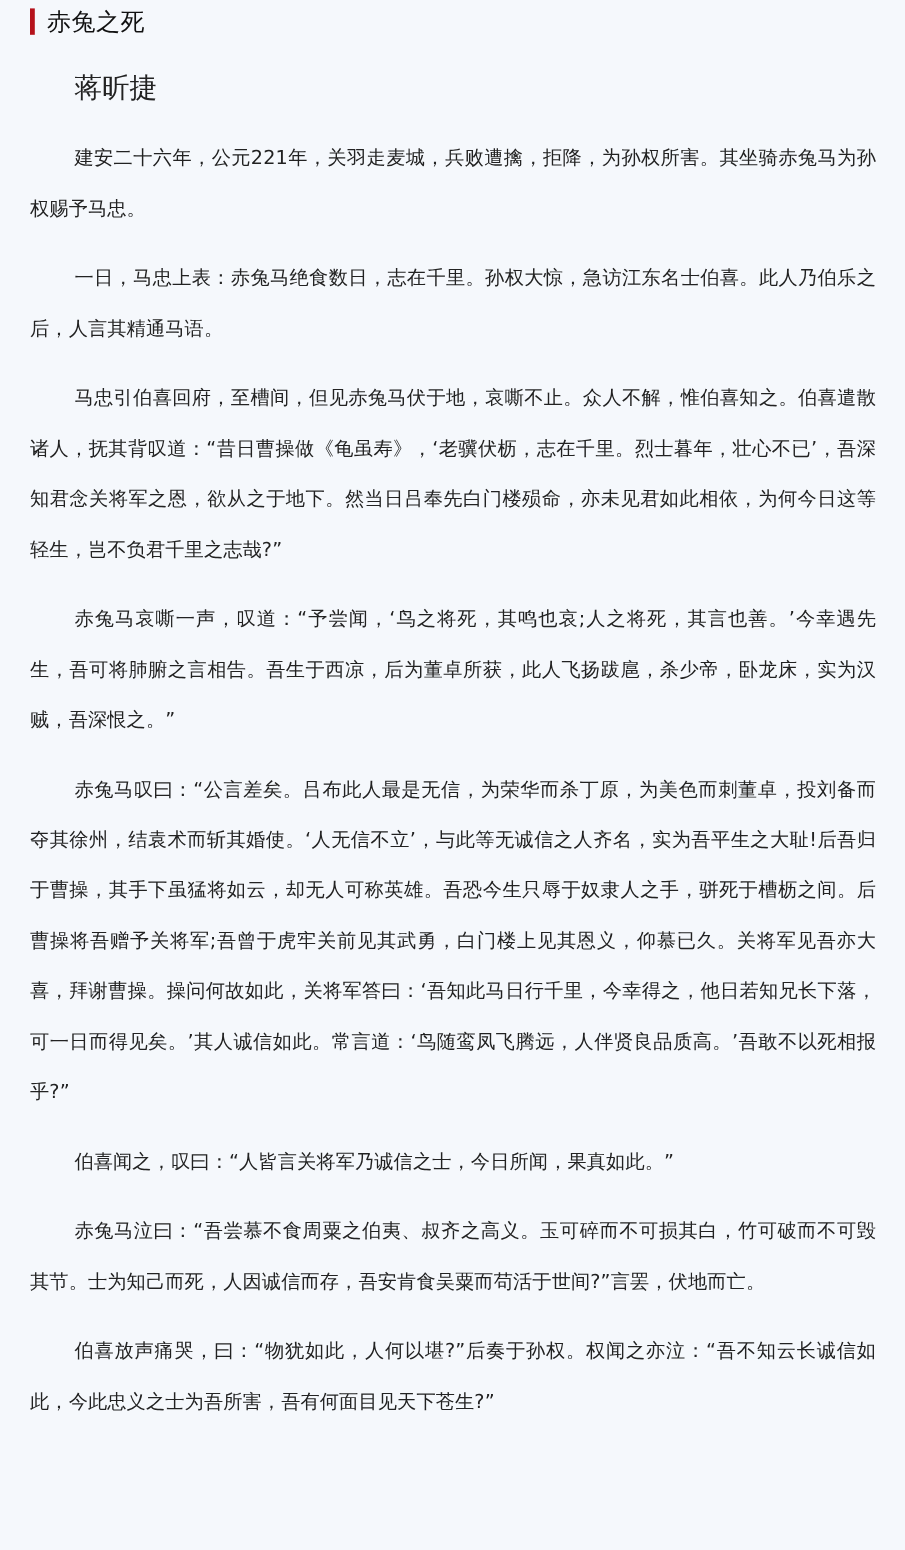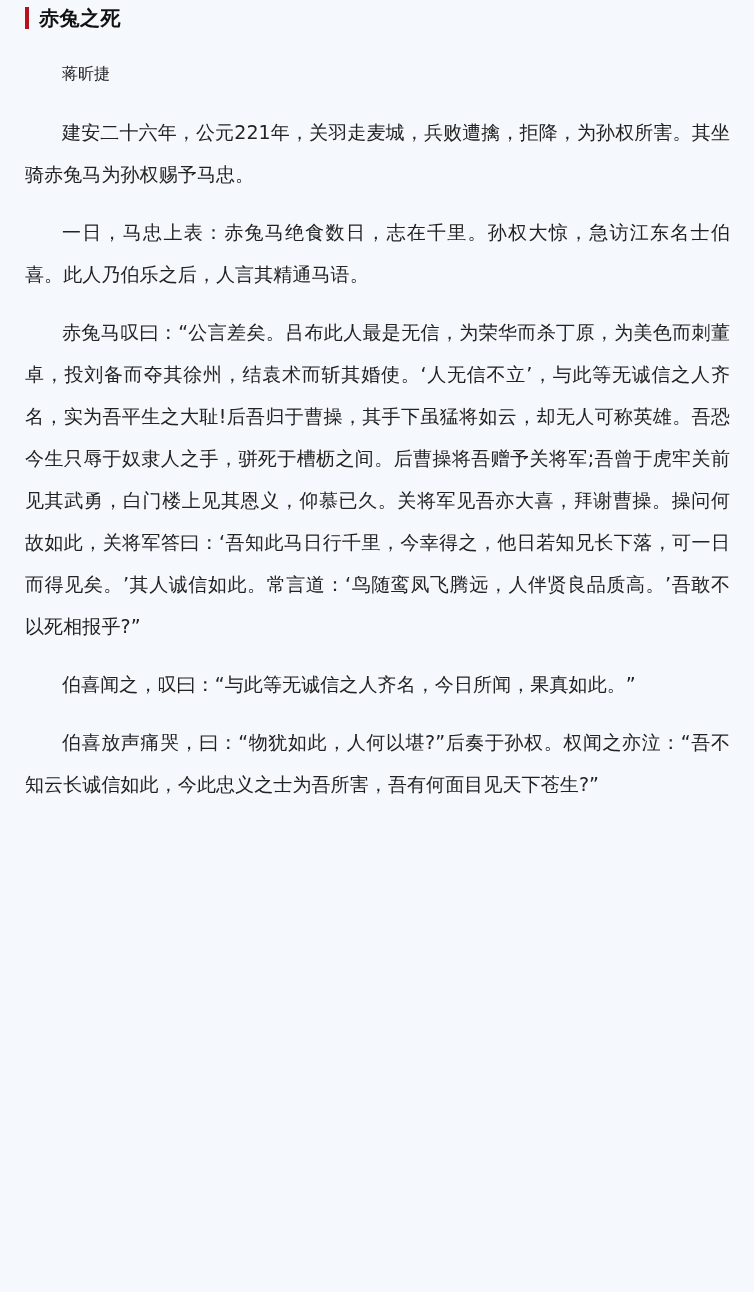--- a/index.html
+++ b/index.html
@@ -13,44 +13,47 @@
   }
   .article { padding: 0 0 0 25px; width: 705px; }
   .title-row {
     display: flex; align-items: center;
     height: 36px; margin-top: 0;
   }
   .title-bar {
     width: 4px; height: 22px; background: #b5121b; margin-right: 10px;
   }
   .title {
-    font-size: 20px; font-weight: bold; color: #111; letter-spacing: 0.5px;
+    font-size: 20px; font-weight: normal; color: #111; letter-spacing: 0.5px;
   }
   .author {
     margin-top: 17px;
-    font-size: 16px; text-indent: 37px; line-height: 42px; color: #222;
+    font-size: 23px; text-indent: 37px; line-height: 42px; color: #222;
   }
   p.para {
     margin: 16px 0 0 0;
-    font-size: 19px;
+    font-size: 16px;
     line-height: 42px;
     text-indent: 37px;
     letter-spacing: 0.1px;
     text-align: justify;
   }
 </style>
 </head>
 <body>
 
 <div class="article">
   <div class="title-row">
     <div class="title-bar" style="background: rgb(181, 18, 27);"></div>
     <div class="title">赤兔之死</div>
   </div>
   <div class="author">蒋昕捷</div>
 
   <p class="para">建安二十六年，公元221年，关羽走麦城，兵败遭擒，拒降，为孙权所害。其坐骑赤兔马为孙权赐予马忠。</p>
   <p class="para">一日，马忠上表：赤兔马绝食数日，志在千里。孙权大惊，急访江东名士伯喜。此人乃伯乐之后，人言其精通马语。</p>
+  <p class="para">马忠引伯喜回府，至槽间，但见赤兔马伏于地，哀嘶不止。众人不解，惟伯喜知之。伯喜遣散诸人，抚其背叹道：“昔日曹操做《龟虽寿》，‘老骥伏枥，志在千里。烈士暮年，壮心不已’，吾深知君念关将军之恩，欲从之于地下。然当日吕奉先白门楼殒命，亦未见君如此相依，为何今日这等轻生，岂不负君千里之志哉?”</p>
+  <p class="para">赤兔马哀嘶一声，叹道：“予尝闻，‘鸟之将死，其鸣也哀;人之将死，其言也善。’今幸遇先生，吾可将肺腑之言相告。吾生于西凉，后为董卓所获，此人飞扬跋扈，杀少帝，卧龙床，实为汉贼，吾深恨之。”</p>
   <p class="para">赤兔马叹曰：“公言差矣。吕布此人最是无信，为荣华而杀丁原，为美色而刺董卓，投刘备而夺其徐州，结袁术而斩其婚使。‘人无信不立’，与此等无诚信之人齐名，实为吾平生之大耻!后吾归于曹操，其手下虽猛将如云，却无人可称英雄。吾恐今生只辱于奴隶人之手，骈死于槽枥之间。后曹操将吾赠予关将军;吾曾于虎牢关前见其武勇，白门楼上见其恩义，仰慕已久。关将军见吾亦大喜，拜谢曹操。操问何故如此，关将军答曰：‘吾知此马日行千里，今幸得之，他日若知兄长下落，可一日而得见矣。’其人诚信如此。常言道：‘鸟随鸾凤飞腾远，人伴贤良品质高。’吾敢不以死相报乎?”</p>
-  <p class="para">伯喜闻之，叹曰：“与此等无诚信之人齐名，今日所闻，果真如此。”</p>
+  <p class="para">伯喜闻之，叹曰：“人皆言关将军乃诚信之士，今日所闻，果真如此。”</p>
+  <p class="para">赤兔马泣曰：“吾尝慕不食周粟之伯夷、叔齐之高义。玉可碎而不可损其白，竹可破而不可毁其节。士为知己而死，人因诚信而存，吾安肯食吴粟而苟活于世间?”言罢，伏地而亡。</p>
   <p class="para">伯喜放声痛哭，曰：“物犹如此，人何以堪?”后奏于孙权。权闻之亦泣：“吾不知云长诚信如此，今此忠义之士为吾所害，吾有何面目见天下苍生?”</p>
 
 </div>
 
 </body></html>

